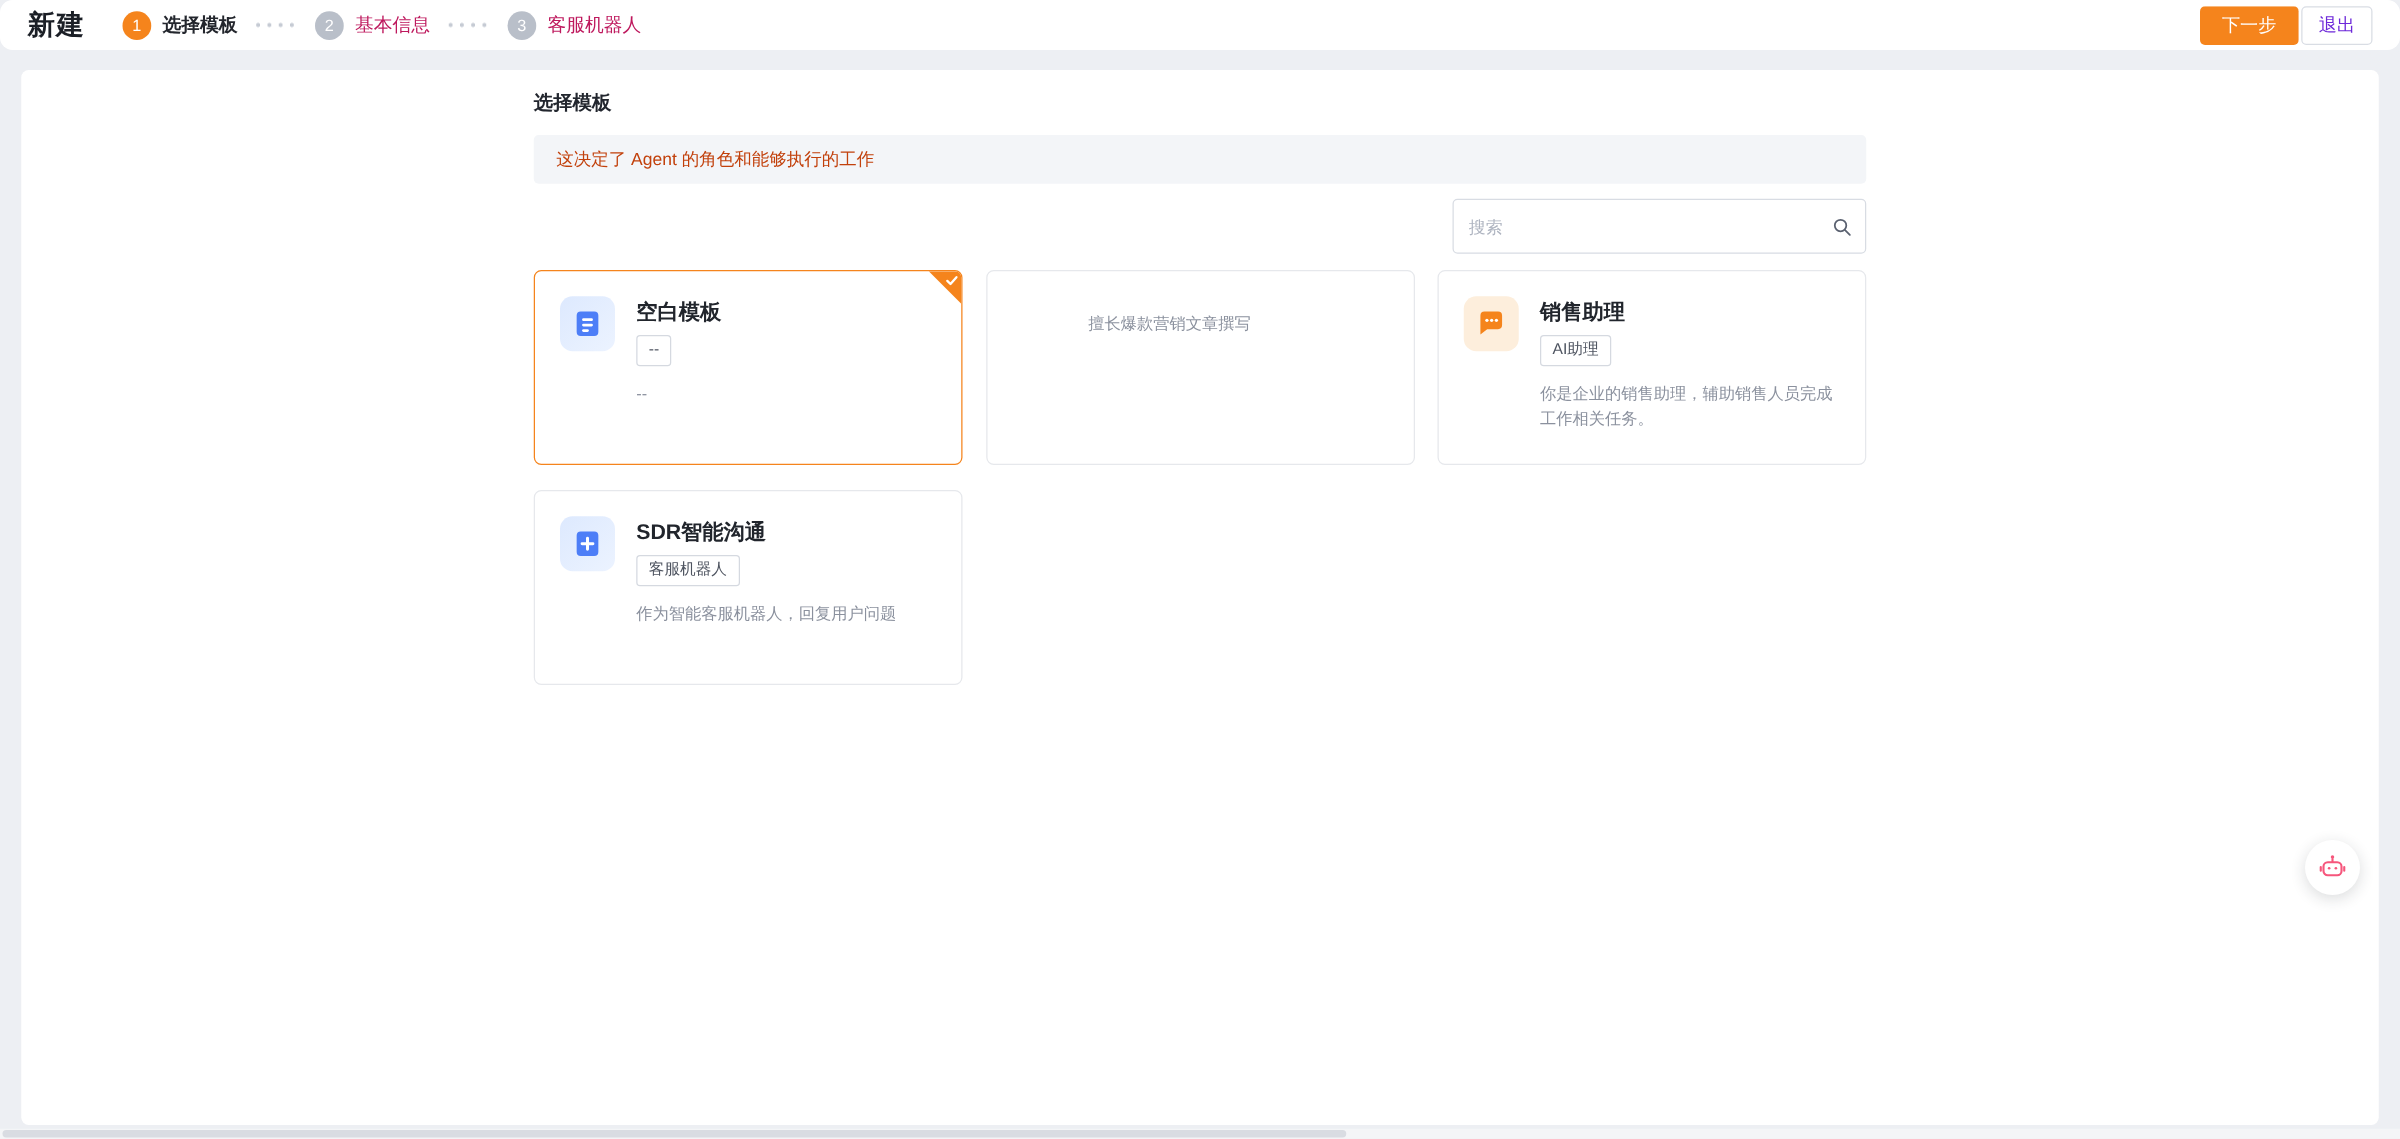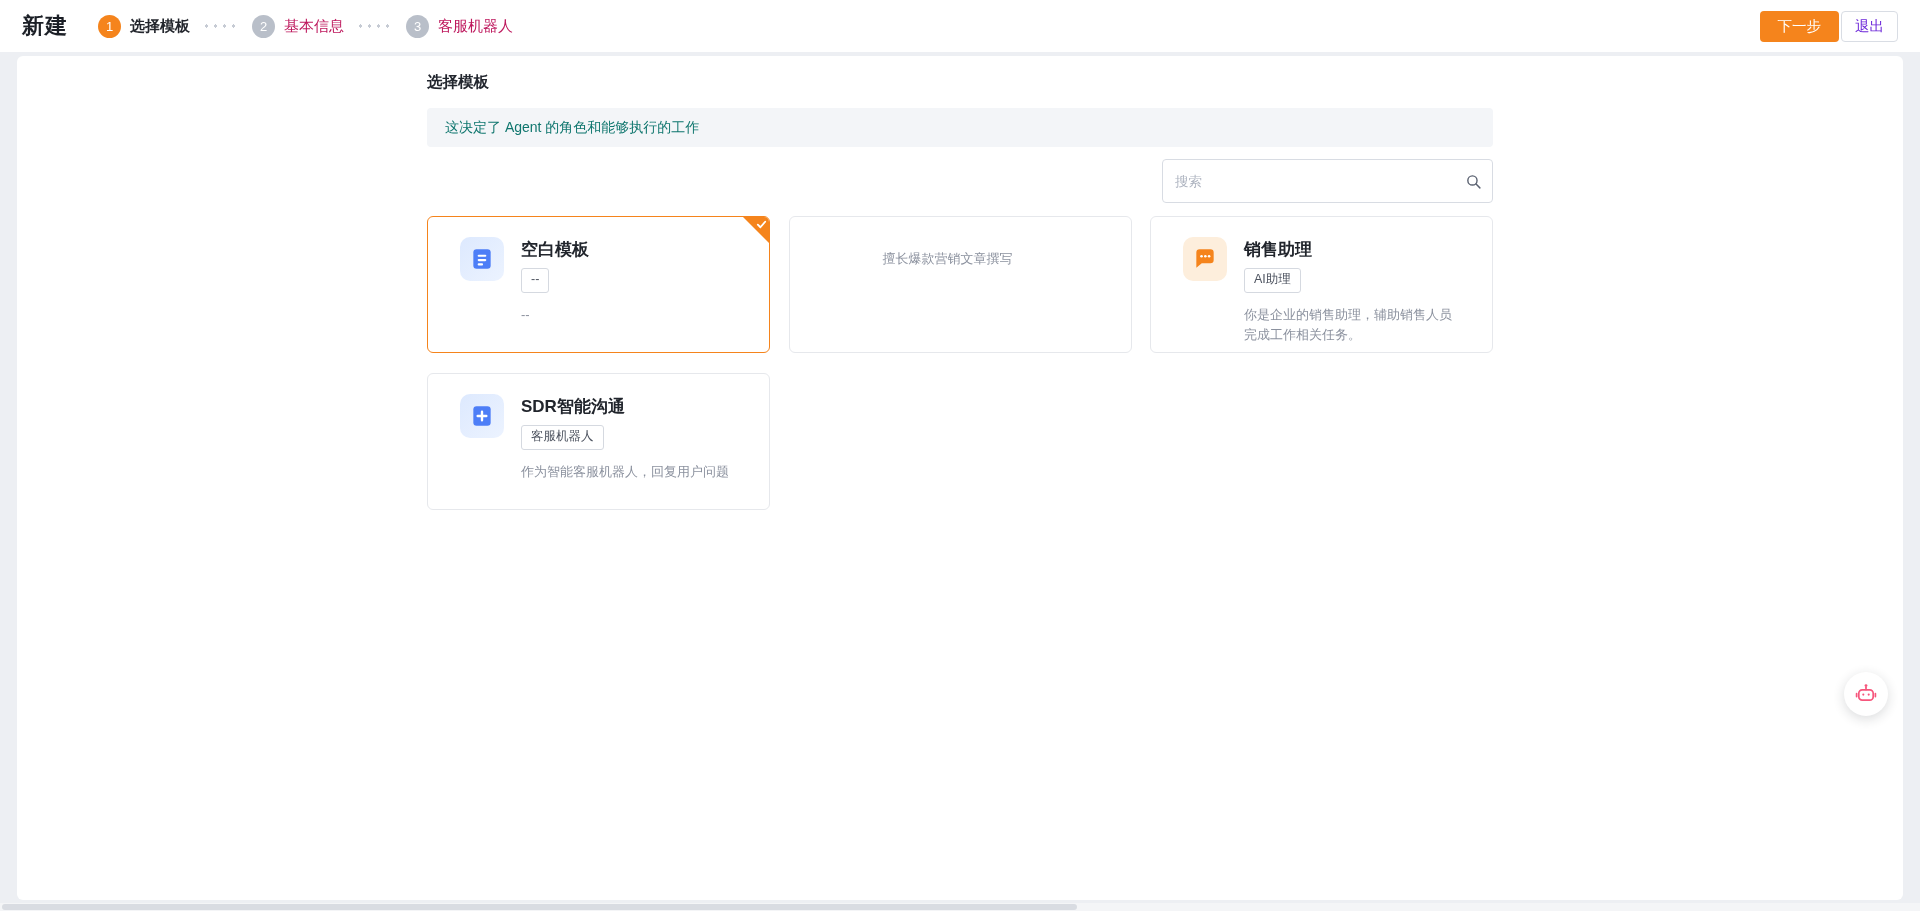--- a/index.html
+++ b/index.html
@@ -7,22 +7,22 @@
   body {
     background: #edeff3;
     font-family: "Liberation Sans", "DejaVu Sans", sans-serif;
     position: relative;
     overflow: hidden;
     color: #22262e;
   }
 
   
   .header {
-    position: absolute; top: 0; left: 0; right: 0; height: 52px;
-    background: #fff; display: flex; align-items: center; padding: 0 22px;
+    position: absolute; top: 0; left: 0; right: 0; height: 40px;
+    background: #fff; display: flex; align-items: center; padding: 0 22px; border-radius: 10px;
   }
   .page-title { font-size: 22px; font-weight: 700; color: #1b1f26; margin-right: 30px; letter-spacing: 1px; }
   .steps { display: flex; align-items: center; }
   .step { display: flex; align-items: center; gap: 9px; cursor: pointer; }
   .step-circle {
     width: 23px; height: 23px; border-radius: 50%; background: #b9bfc9; color: #fff;
     font-size: 13px; display: flex; align-items: center; justify-content: center; flex: none;
   }
   .step.active .step-circle { background: #f5841c; }
   .step-label { font-size: 15px; color: #be185d; white-space: nowrap; }
@@ -42,42 +42,42 @@
 
   
   .main-card {
     position: absolute; top: 56px; left: 17px; right: 17px; bottom: 11px;
     background: #fff; border-radius: 6px; overflow: hidden;
   }
   .content { width: 1066px; margin: 0 auto; padding-top: 16px; }
   .section-title { font-size: 15.5px; font-weight: 600; color: #22262e; }
   .banner {
     margin-top: 15px; height: 39px; background: #f3f5f8; border-radius: 4px;
-    display: flex; align-items: center; padding: 0 18px; font-size: 14px; color: #0f766e;
+    display: flex; align-items: center; padding: 0 18px; font-size: 14px; color: #c2410c;
   }
   .search-row { margin-top: 12px; display: flex; justify-content: flex-end; }
   .search-box {
     width: 331px; height: 44px; border: 1px solid #d8dce3; border-radius: 4px; background: #fff;
     display: flex; align-items: center; padding: 0 10px 0 12px;
   }
   .search-box input {
     flex: 1; border: none; outline: none; font-size: 13.5px; color: #333;
     font-family: inherit; background: transparent; min-width: 0;
   }
   .search-box input::placeholder { color: #aeb4c0; }
   .search-icon-wrap { flex: none; display: flex; align-items: center; }
 
   
   .grid {
     margin-top: 13px; display: grid; grid-template-columns: repeat(3, 343px);
     column-gap: 18.5px; row-gap: 20px;
   }
   .tpl-card {
     position: relative; background: #fff; border: 1px solid #e6e8ec; border-radius: 6px;
-    height: 137px; padding: 20px 32px; cursor: pointer; overflow: hidden;
+    height: 156px; padding: 20px 20px; cursor: pointer; overflow: hidden;
   }
   .tpl-card.selected { border-color: #f5841c; }
   .corner {
     display: none; position: absolute; top: 0; right: 0; width: 0; height: 0;
     border-top: 26px solid #f5841c; border-left: 26px solid transparent;
   }
   .corner-check { display: none; position: absolute; top: 2px; right: 2px; }
   .tpl-card.selected .corner, .tpl-card.selected .corner-check { display: block; }
   .card-top { display: flex; gap: 17px; }
   .icon-tile {

